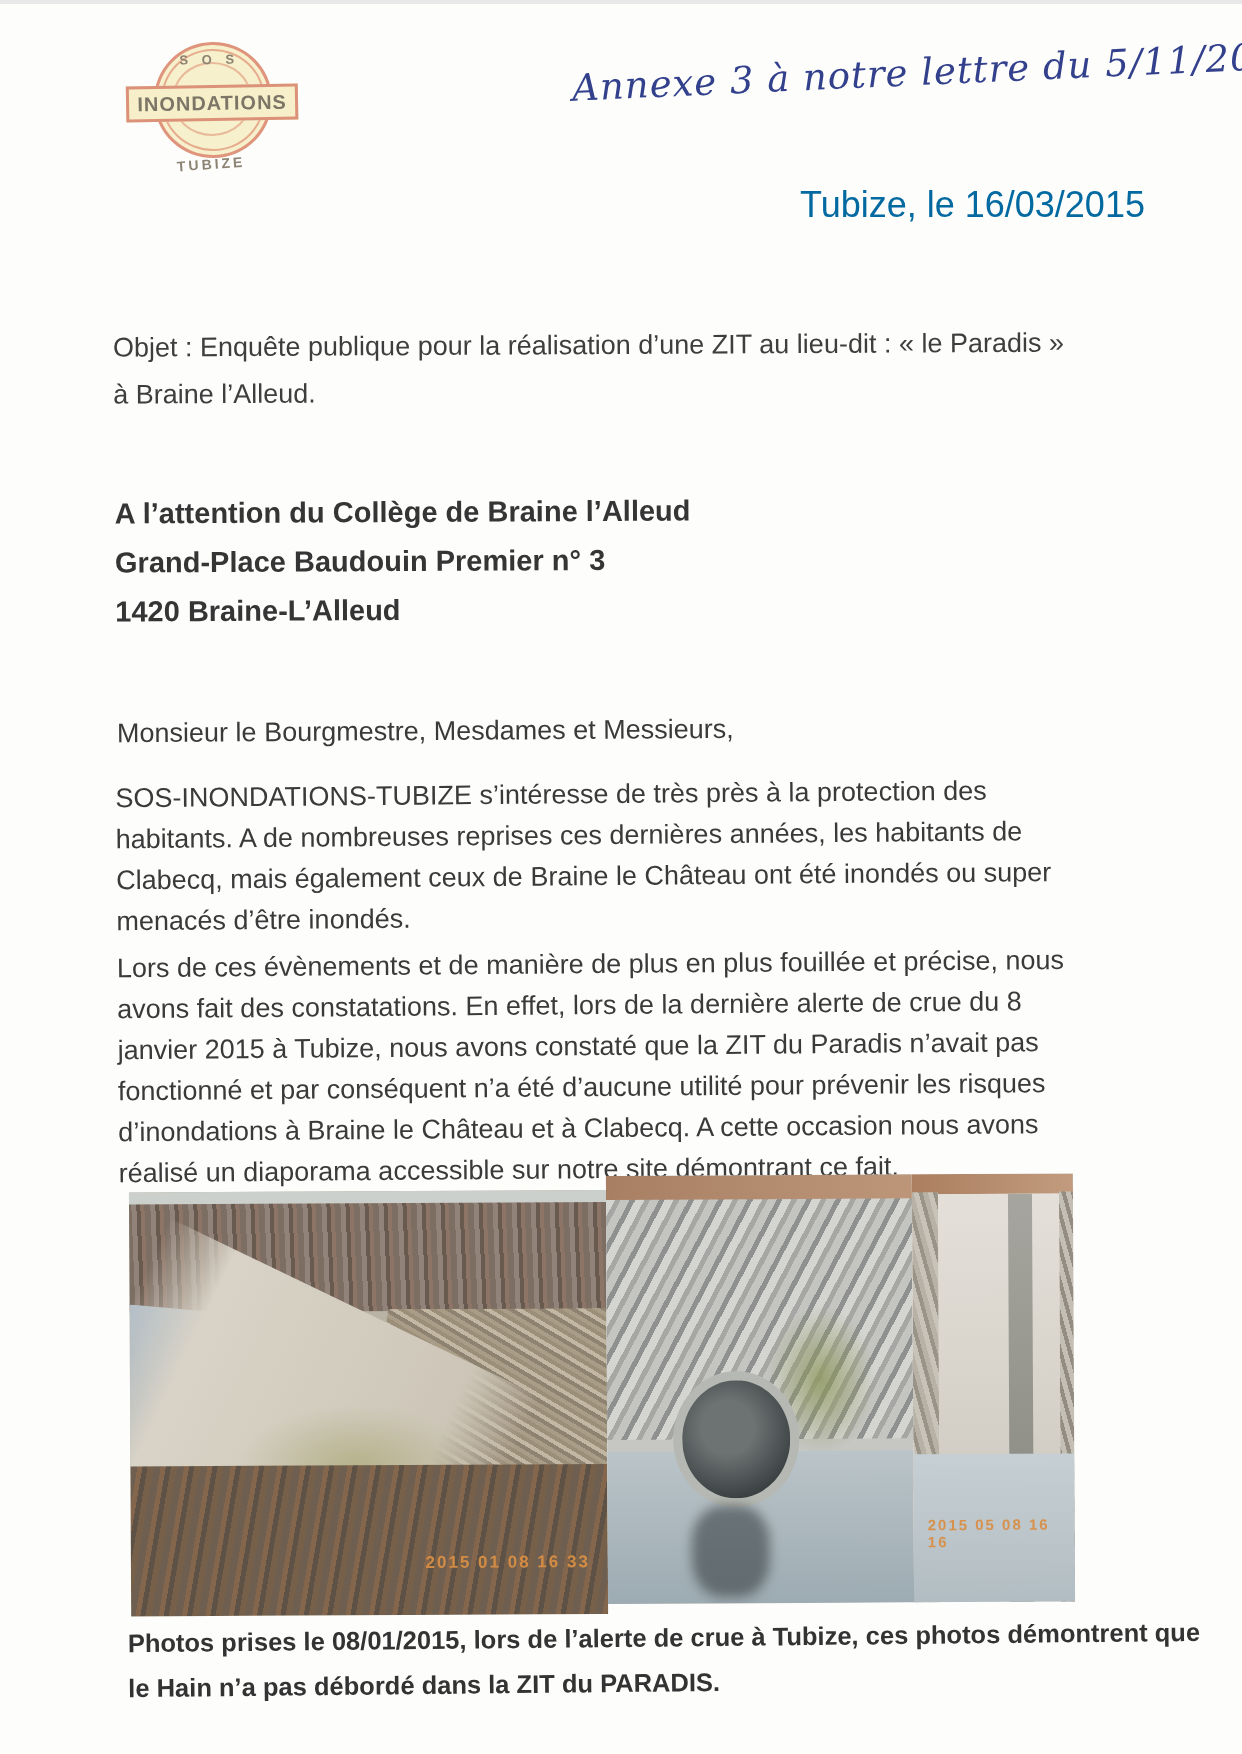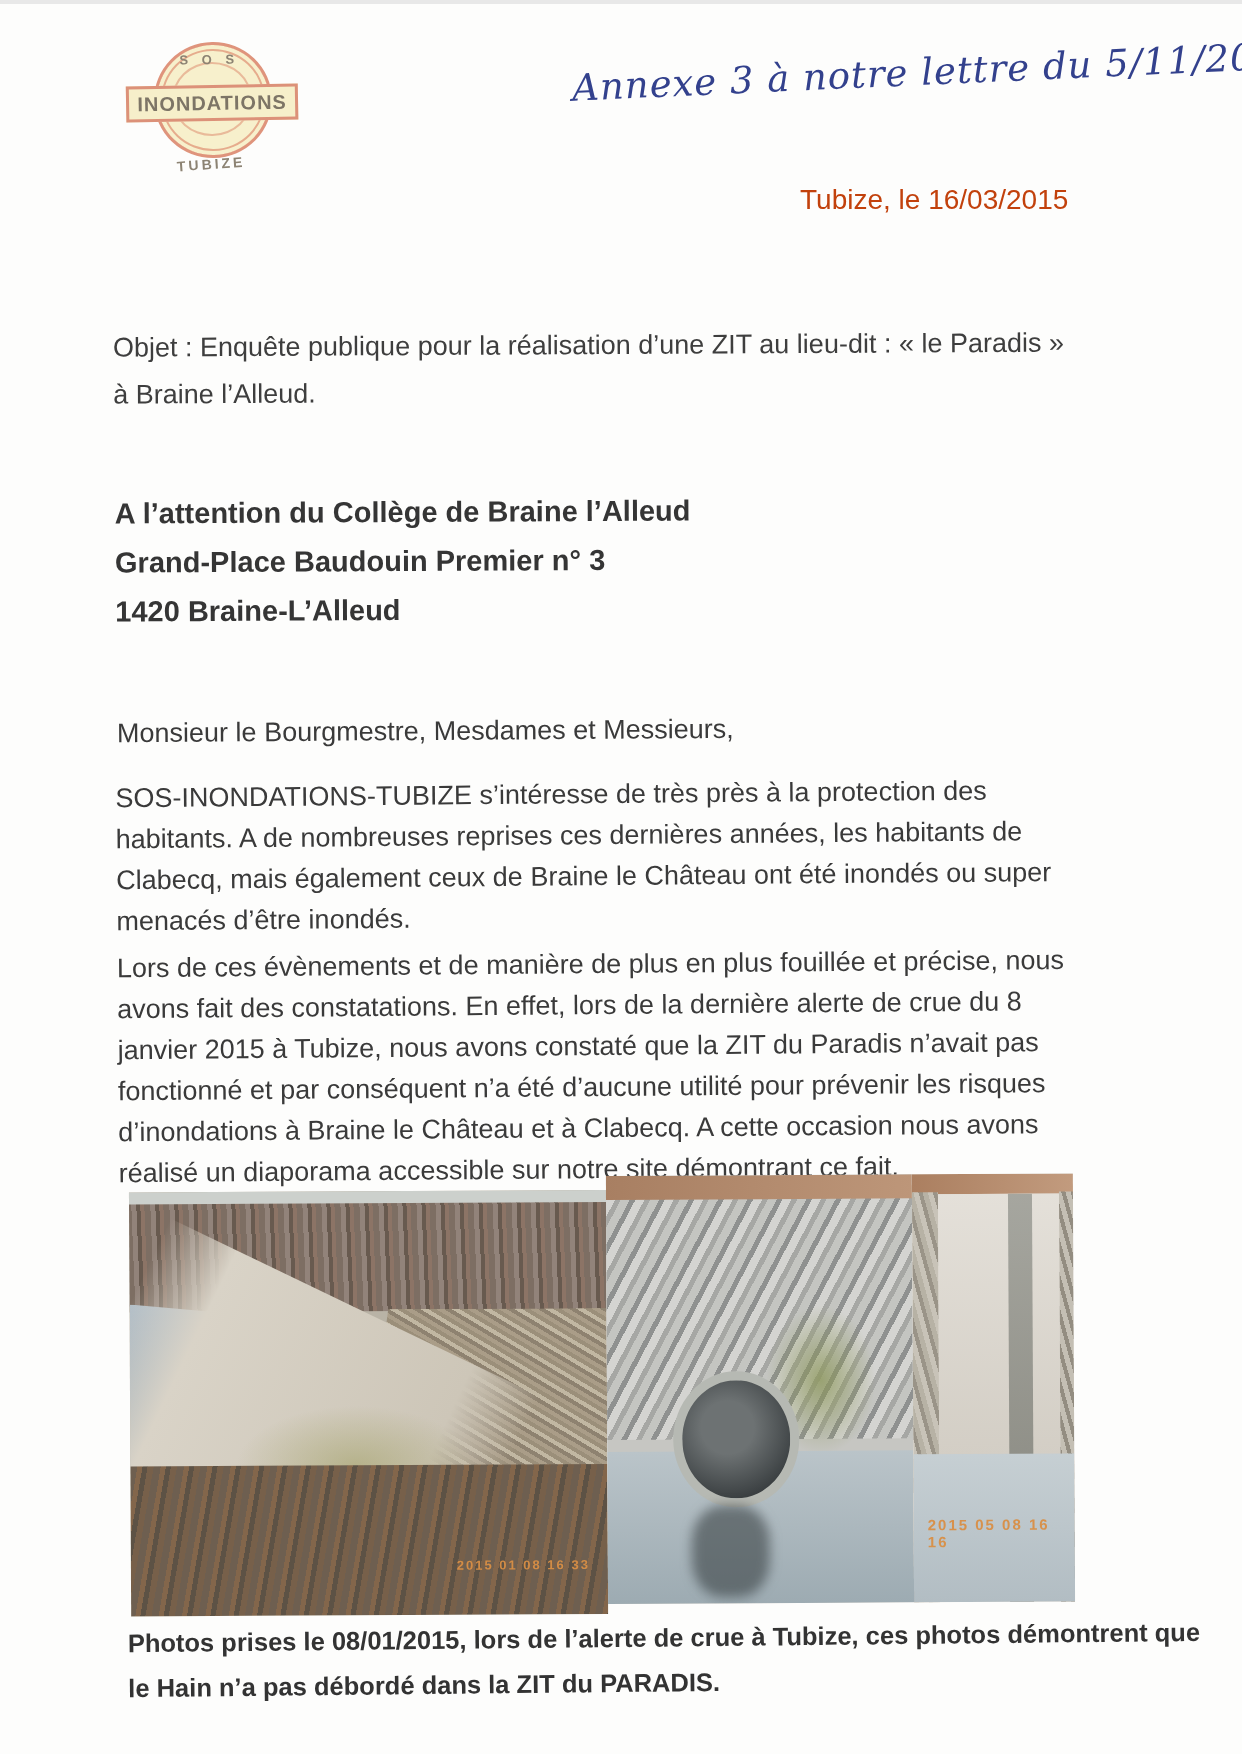--- a/index.html
+++ b/index.html
@@ -19,21 +19,21 @@
   .logo-banner{position:absolute;left:0;top:45px;width:166px;height:30px;
     background:#f6efca;border:3px solid #dc9179;display:flex;align-items:center;justify-content:center;}
   .logo-banner span{font-size:20px;font-weight:bold;color:#7d7566;letter-spacing:1px;}
   .logo-tubize{position:absolute;left:28px;top:116px;width:112px;text-align:center;
     font-size:14px;font-weight:bold;color:#8c8373;letter-spacing:3px;transform:rotate(-3deg);}
   
   .annotation{position:absolute;left:572px;top:50px;width:560px;
     font-family:"DejaVu Serif",serif;font-style:italic;font-size:37px;
     color:#33418d;transform:rotate(-2.6deg);letter-spacing:1px;white-space:nowrap;}
   
-  .dateline{position:absolute;left:800px;top:180px;font-size:28px;color:#c2410c;}
+  .dateline{position:absolute;left:800px;top:180px;font-size:36px;color:#0369a1;}
   .subject{position:absolute;left:113px;top:318px;width:1000px;font-size:27px;line-height:47px;
     color:#3e3e3e;transform:rotate(-0.3deg);}
   .recipient{position:absolute;left:115px;top:484px;font-size:29px;font-weight:bold;
     line-height:49px;color:#353535;transform:rotate(-0.3deg);}
   .salutation{position:absolute;left:117px;top:712px;font-size:27px;color:#3a3a3a;transform:rotate(-0.4deg);}
   .bodytext{position:absolute;left:117px;top:770px;width:975px;font-size:27px;color:#3a3a3a;
     transform:rotate(-0.5deg);}
   .bodytext .line{height:41px;line-height:41px;white-space:nowrap;}
   .para2{margin-top:6px;}
   
@@ -49,21 +49,21 @@
   .dike-path{position:absolute;left:-14%;top:96px;width:86%;height:400px;transform:rotate(26deg);
     background:linear-gradient(90deg,rgba(218,212,200,0) 0,#d9d3c7 18%,#cdc6b8 82%,rgba(205,198,184,0) 100%);}
   .dike-rocks{position:absolute;right:0;top:118px;width:52%;height:215px;
     background:repeating-linear-gradient(31deg,#aa9d88 0 4px,#8e8270 4px 8px,#c1b7a2 8px 12px,#9b8f7a 12px 16px);
     clip-path:polygon(12% 0,100% 0,100% 100%,0 100%);}
   .dike-foliage{position:absolute;bottom:0;left:0;width:100%;height:150px;
     background:repeating-linear-gradient(100deg,#6e5f50 0 7px,#83664b 7px 12px,#5d5245 12px 17px,#77604a 17px 23px);}
   .dike-grassglow{position:absolute;left:22%;bottom:90px;width:240px;height:120px;border-radius:50%;
     background:radial-gradient(ellipse,rgba(150,150,80,.45),rgba(150,150,80,0) 70%);}
   .stamp-ts{position:absolute;color:#d98f45;font-weight:bold;letter-spacing:2px;opacity:.95;}
-  .ts-left{right:18px;bottom:42px;font-size:13px;}
+  .ts-left{right:18px;bottom:42px;font-size:17px;}
   .photo-culvert{left:477px;top:0;width:306px;height:428px;background:#c6c6c2;}
   .culvert-topband{position:absolute;top:0;left:0;width:100%;height:26px;
     background:linear-gradient(90deg,#a87f62,#bd9679);}
   .culvert-rocks{position:absolute;top:24px;left:0;width:100%;height:240px;
     background:repeating-linear-gradient(118deg,#d4d4d1 0 8px,#a6a7a4 8px 13px,#c4c5c1 13px 21px,#8f9190 21px 26px);}
   .culvert-green{position:absolute;right:12%;top:130px;width:110px;height:150px;
     background:radial-gradient(ellipse,rgba(139,150,88,.75),rgba(139,150,88,0) 70%);}
   .culvert-water{position:absolute;bottom:0;left:0;width:100%;height:152px;
     background:linear-gradient(#bac4c9,#9dabb2);}
   .culvert-pipe{position:absolute;left:66px;top:196px;width:108px;height:118px;border-radius:50%;

